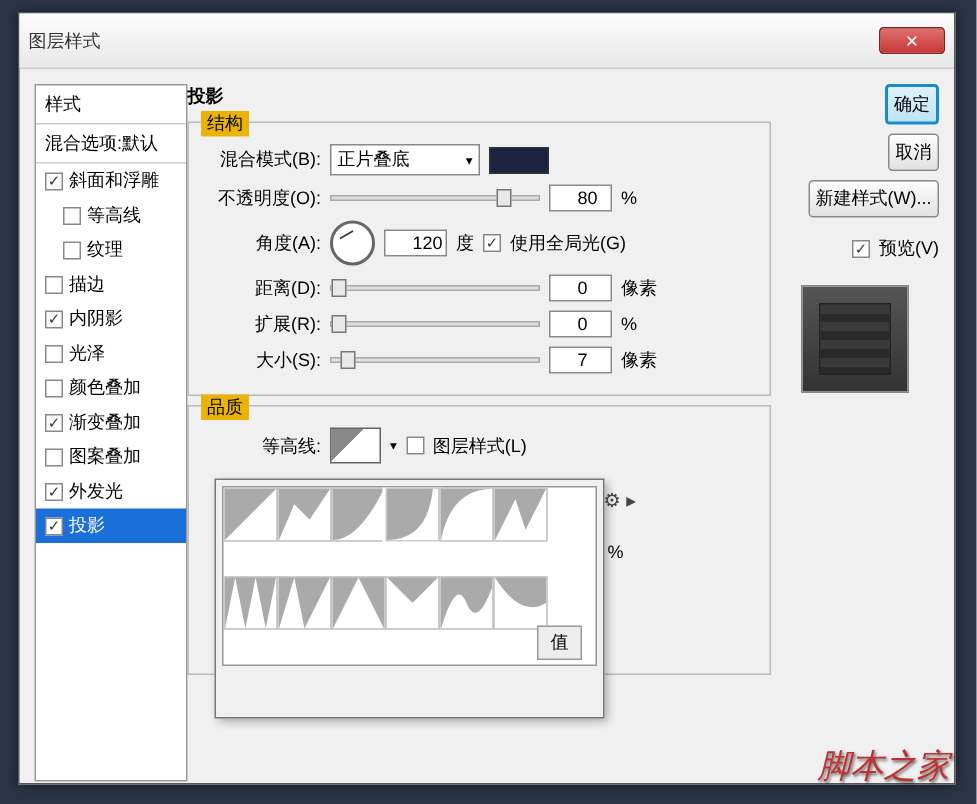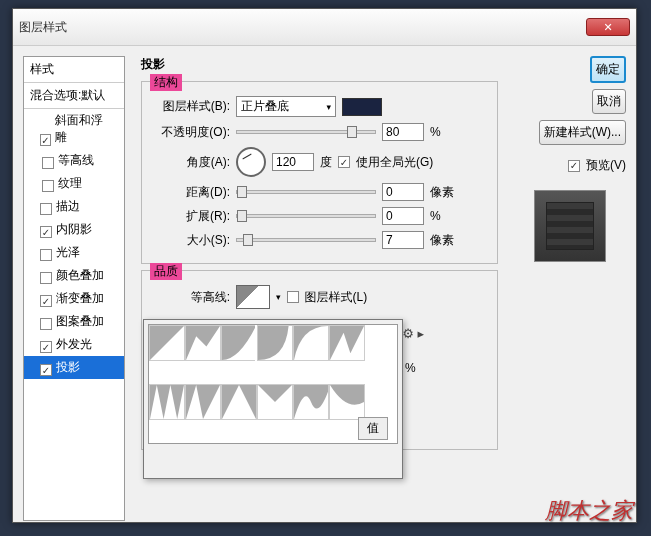--- a/index.html
+++ b/index.html
@@ -1,40 +1,40 @@
 <!DOCTYPE html>
 <html><head>
 <meta charset="utf-8">
 <style>
 *{box-sizing:border-box;margin:0;padding:0;font-family:"Microsoft YaHei",SimSun,sans-serif;font-size:12px}
 body{background:#2a3548;width:651px;height:536px;overflow:hidden}
 .dialog{position:absolute;left:12px;top:8px;width:625px;height:515px;background:#f0f0f0;border:1px solid #555;box-shadow:0 0 8px rgba(0,0,0,.5)}
 .titlebar{height:28px;background:linear-gradient(#fdfdfd,#e8e8e8);border-bottom:1px solid #ccc;display:flex;align-items:center;padding:18px 6px}
 .titlebar span{flex:1;color:#333}
 .close-btn{width:44px;height:18px;background:linear-gradient(#e07070,#c83838);border:1px solid #8a2020;border-radius:3px;color:#fff;display:flex;align-items:center;justify-content:center;font-size:11px}
-.body{display:flex;padding:10px;gap:16px;height:calc(100% - 28px)}
+.body{display:flex;padding:10px;gap:0;height:calc(100% - 28px)}
 .styles-panel{width:102px;border:1px solid #999;background:#fff}
 .styles-header{padding:4px 6px;border-bottom:1px solid #ccc}
 .styles-sub{padding:4px 6px;border-bottom:1px solid #ccc}
-.style-item{padding:3px 16px;display:flex;align-items:flex-end;gap:4px;cursor:default}
+.style-item{padding:3px 6px;display:flex;align-items:center;gap:4px;cursor:default}
 .style-item.indent{padding-left:18px}
 .style-item.selected{background:#1a6fd8;color:#fff}
 .cb{width:12px;height:12px;border:1px solid #888;background:#fff;display:inline-flex;align-items:center;justify-content:center;font-size:10px;color:#333}
 .cb.checked::after{content:"✓"}
 .center{flex:1;display:flex;flex-direction:column;gap:6px}
 .section-title{font-weight:bold;margin-bottom:2px}
 .fieldset{border:1px solid #bbb;padding:8px 10px;position:relative}
-.fieldset>legend{position:absolute;top:-8px;left:8px;background:#ec4899;padding:0 4px}
+.fieldset>legend{position:absolute;top:-8px;left:8px;background:#eab308;padding:0 4px}
 .row{display:flex;align-items:center;gap:6px;margin:6px 0}
 .label{width:78px;text-align:right}
 .select{border:1px solid #888;background:#fff;padding:1px 4px;width:100px;display:flex;justify-content:space-between;align-items:center}
 .swatch{width:40px;height:18px;border:1px solid #333;background:#1a2340}
 .slider{flex:0 0 140px;height:4px;background:#ddd;border:1px solid #aaa;position:relative}
 .slider .thumb{position:absolute;top:-5px;width:10px;height:12px;background:#e8e8e8;border:1px solid #777}
-.numbox{width:42px;border:1px solid #888;background:#fff;padding:1px 3px;text-align:left}
+.numbox{width:42px;border:1px solid #888;background:#fff;padding:1px 18px;text-align:left}
 .angle-dial{width:30px;height:30px;border:2px solid #666;border-radius:50%;position:relative;background:#fff}
 .angle-dial::after{content:"";position:absolute;width:10px;height:1px;background:#333;top:7px;left:4px;transform:rotate(-30deg)}
 .contour-swatch{width:34px;height:24px;border:1px solid #666;background:linear-gradient(135deg,#888 0%,#888 40%,#fff 40%,#fff 100%);display:inline-block}
 .chev{font-size:9px}
 .contour-popup{position:absolute;left:130px;top:310px;width:260px;height:160px;background:#f0f0f0;border:1px solid #777;box-shadow:2px 2px 6px rgba(0,0,0,.3);padding:4px}
 .contour-grid{display:flex;flex-wrap:wrap;gap:0;border:1px solid #999;background:#fff;height:120px;overflow:hidden}
 .contour-cell{width:36px;height:36px;border:1px solid #ccc;background:#aaa;position:relative}
 .contour-cell svg{width:100%;height:100%}
 .gear{position:absolute;right:-22px;top:6px;font-size:13px;color:#444}
 .right{width:112px;display:flex;flex-direction:column;gap:6px;align-items:flex-end}
@@ -104,21 +104,21 @@
           </div>
         </div>
     </div>
 
     <div class="center">
       <div class="section-title">投影</div>
 
       <div class="fieldset">
         <legend>结构</legend>
         <div class="row">
-          <div class="label">图层样式(B):</div>
+          <div class="label">混合模式(B):</div>
           <div class="select">
               <span>正片叠底</span>
               <span class="chev">▾</span>
             </div>
           <div class="swatch"></div>
         </div>
         <div class="row">
           <div class="label">不透明度(O):</div>
           <div class="slider">
               <div class="thumb" style="left:80%"></div>

